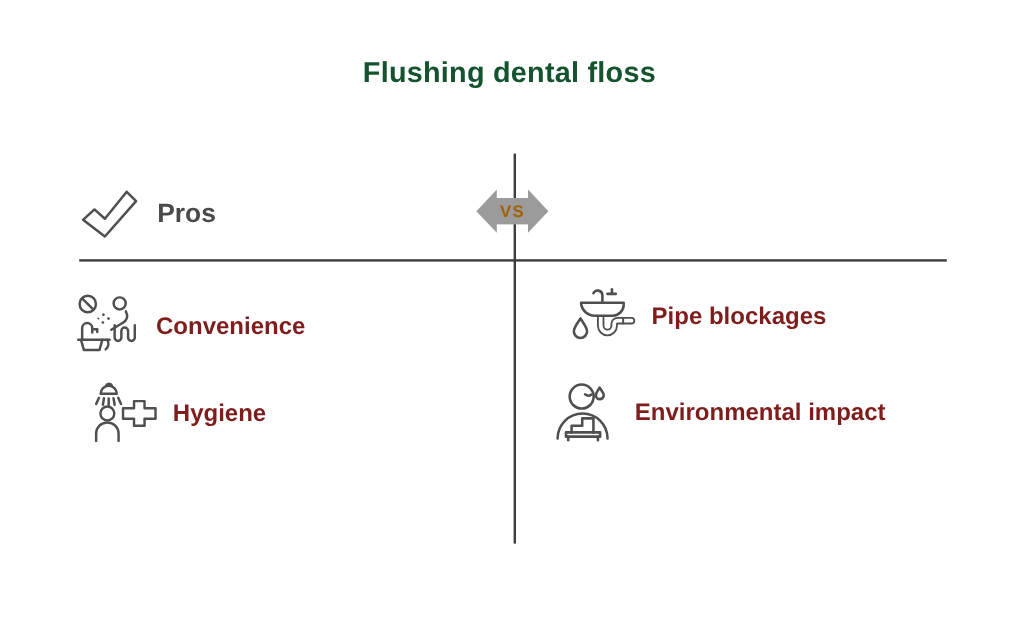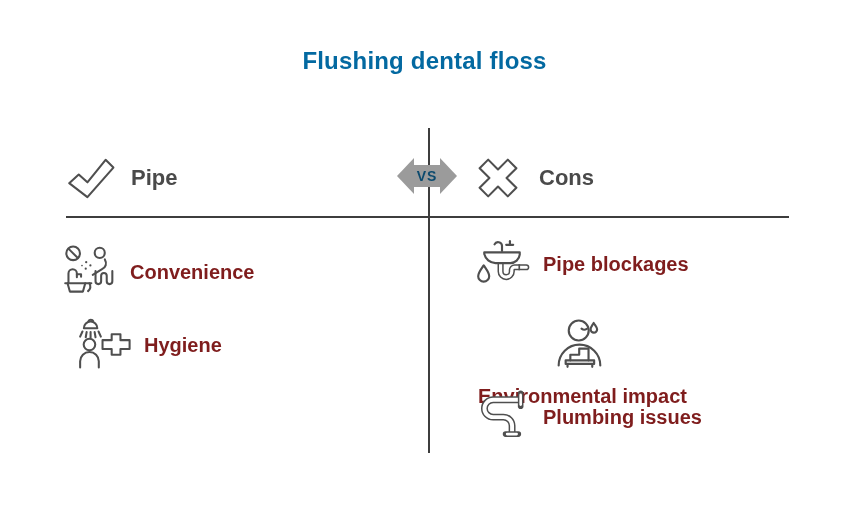--- a/index.html
+++ b/index.html
@@ -2,40 +2,40 @@
 <html><head>
 <meta charset="utf-8">
 <style>
   html,body{margin:0;padding:0;background:#fff;}
   #canvas{
     position:relative;width:849px;height:521px;background:#ffffff;overflow:hidden;
     font-family:"Liberation Sans",sans-serif;color:#4a4a4a;
   }
   .page-title{
     position:absolute;left:0;top:47px;width:100%;text-align:center;
-    font-size:24px;font-weight:700;color:#0369a1;letter-spacing:.2px;
+    font-size:24px;font-weight:700;color:#14532d;letter-spacing:.2px;
   }
   .divider{position:absolute;background:#3d3d3d;z-index:1;}
   #h-divider{left:66px;top:216px;width:723px;height:2px;}
   #v-divider{left:428px;top:128px;width:2px;height:325px;}
   .row{
     position:absolute;display:flex;align-items:center;gap:13px;z-index:2;
   }
   .header-row{gap:15px;}
   .header-label{font-size:22px;font-weight:700;color:#4a4a4a;}
   .item-label{font-size:20px;font-weight:700;color:#7f1d1d;}
   .icon{flex:0 0 auto;display:block;}
   .vs-badge{
     position:absolute;left:396px;top:154px;width:62px;height:44px;z-index:3;
   }
   .vs-badge svg{position:absolute;left:0;top:0;}
   .vs-label{
     position:absolute;left:0;top:0;width:100%;height:100%;
     display:flex;align-items:center;justify-content:center;
-    color:#0c4a6e;font-size:14px;font-weight:700;letter-spacing:1px;
+    color:#a16207;font-size:14px;font-weight:700;letter-spacing:1px;
   }
 </style>
 </head>
 <body>
 
 <div id="canvas">
 
   <div class="page-title">Flushing dental floss</div>
 
   <div class="divider" id="v-divider"></div>
@@ -47,29 +47,23 @@
       <polygon points="61,22 44,4 44,40" fill="#9b9b9b"></polygon>
       <rect x="14" y="11" width="34" height="22" fill="#9b9b9b"></rect>
     </svg>
     <span class="vs-label">VS</span>
   </div>
 
   <div class="row header-row" style="left:64px;top:152px;">
     <svg class="icon" viewBox="0 0 60 60" width="52" height="52">
       <path d="M6,36 L17,26 L27,35 L48,9 L57,18 L27,52 Z" fill="#ffffff" stroke="#4f4f4f" stroke-width="2.4" stroke-linejoin="round"></path>
     </svg>
-    <span class="header-label">Pipe</span>
+    <span class="header-label">Pros</span>
   </div>
 
-  <div class="row header-row" style="left:472px;top:152px;">
-    <svg class="icon" viewBox="0 0 60 60" width="52" height="52">
-      <path d="M23,7 h14 v16 h16 v14 h-16 v16 h-14 v-16 h-16 v-14 h16 z" transform="rotate(45 30 30)" fill="#ffffff" stroke="#4f4f4f" stroke-width="2.4" stroke-linejoin="round"></path>
-    </svg>
-    <span class="header-label">Cons</span>
-  </div>
 
   <div class="row" style="left:61px;top:244px;">
     <svg class="icon" viewBox="0 0 60 60" width="56" height="56">
       <g fill="none" stroke="#4f4f4f" stroke-width="2.2" stroke-linecap="round" stroke-linejoin="round">
         <circle cx="13" cy="10" r="7.3"></circle>
         <line x1="8.2" y1="5.2" x2="17.8" y2="14.8"></line>
         <circle cx="41.5" cy="9.5" r="5.4"></circle>
         <path d="M47,16.5 c2.5,4.5 1,8.5 -3,10.5 l-10,6"></path>
         <path d="M37,29 v11 a3,3 0 0 0 6,0 v-6 a3,3 0 0 1 6,0 v6 a3,3 0 0 0 6,0 v-11"></path>
         <path d="M8,42 V31.5 a4.5,4.5 0 0 1 9,0 V35.5"></path>
@@ -115,41 +109,30 @@
         <path d="M30,16 V10.5 a4.2,4.2 0 0 0 -8,-1.5"></path>
         <path d="M34.5,9.5 h7.5"></path>
         <path d="M38.5,5.5 v4"></path>
         <path d="M11,17.5 H49 V20 a10,10 0 0 1 -10,9 H23 A12.5,12.5 0 0 1 11,19 Z" fill="#ffffff"></path>
         <path d="M10.4,31.5 C7.4,36 4.5,39.5 4.5,43 a5.9,5.9 0 0 0 11.8,0 C16.3,39.5 13.4,36 10.4,31.5 Z"></path>
       </g>
     </svg>
     <span class="item-label">Pipe blockages</span>
   </div>
 
-  <div class="row" style="left:478px;top:316px;flex-direction:column;">
+  <div class="row" style="left:460px;top:316px;">
     <svg class="icon" viewBox="0 0 60 60" width="56" height="56">
       <g fill="none" stroke="#4f4f4f" stroke-width="2.3" stroke-linecap="round" stroke-linejoin="round">
         <circle cx="26.5" cy="15.5" r="10.7"></circle>
         <path d="M29.5,13.5 q2.8,2.3 5.6,0.3"></path>
         <path d="M42.5,7.5 c-1.7,2.8 -3.3,4.6 -3.3,6.8 a3.5,3.5 0 0 0 7,0 c0,-2.2 -2,-4 -3.7,-6.8 z"></path>
         <path d="M5,53 a22.3,22.3 0 0 1 44.6,0"></path>
         <path d="M17.5,47.5 v-6 h9.5 v-6.5 h10 v12.5"></path>
         <path d="M12.5,47.5 h30.5 v3.8 h-30.5 z"></path>
         <path d="M14.5,51.5 v3"></path>
         <path d="M41,51.5 v3"></path>
       </g>
     </svg>
     <span class="item-label">Environmental impact</span>
   </div>
 
-  <div class="row" style="left:474px;top:389px;">
-    <svg class="icon" viewBox="0 0 60 60" width="56" height="56">
-      <path d="M49,11.5 H20.5 a9.3,9.3 0 0 0 0,18.6 H31.5 a9.3,9.3 0 0 1 9.3,9.3 V46" fill="none" stroke="#4f4f4f" stroke-width="7.4" stroke-linejoin="round"></path>
-      <path d="M49,11.5 H20.5 a9.3,9.3 0 0 0 0,18.6 H31.5 a9.3,9.3 0 0 1 9.3,9.3 V46" fill="none" stroke="#ffffff" stroke-width="4.2" stroke-linejoin="round"></path>
-      <path d="M50,4.5 V18.5" stroke="#4f4f4f" stroke-width="6" stroke-linecap="round" fill="none"></path>
-      <path d="M50,6.3 V16.7" stroke="#ffffff" stroke-width="2.8" stroke-linecap="round" fill="none"></path>
-      <path d="M33.8,48.3 H47.5" stroke="#4f4f4f" stroke-width="6" stroke-linecap="round" fill="none"></path>
-      <path d="M35.5,48.3 H45.7" stroke="#ffffff" stroke-width="2.8" stroke-linecap="round" fill="none"></path>
-    </svg>
-    <span class="item-label">Plumbing issues</span>
-  </div>
 
 </div>
 
 </body></html>

